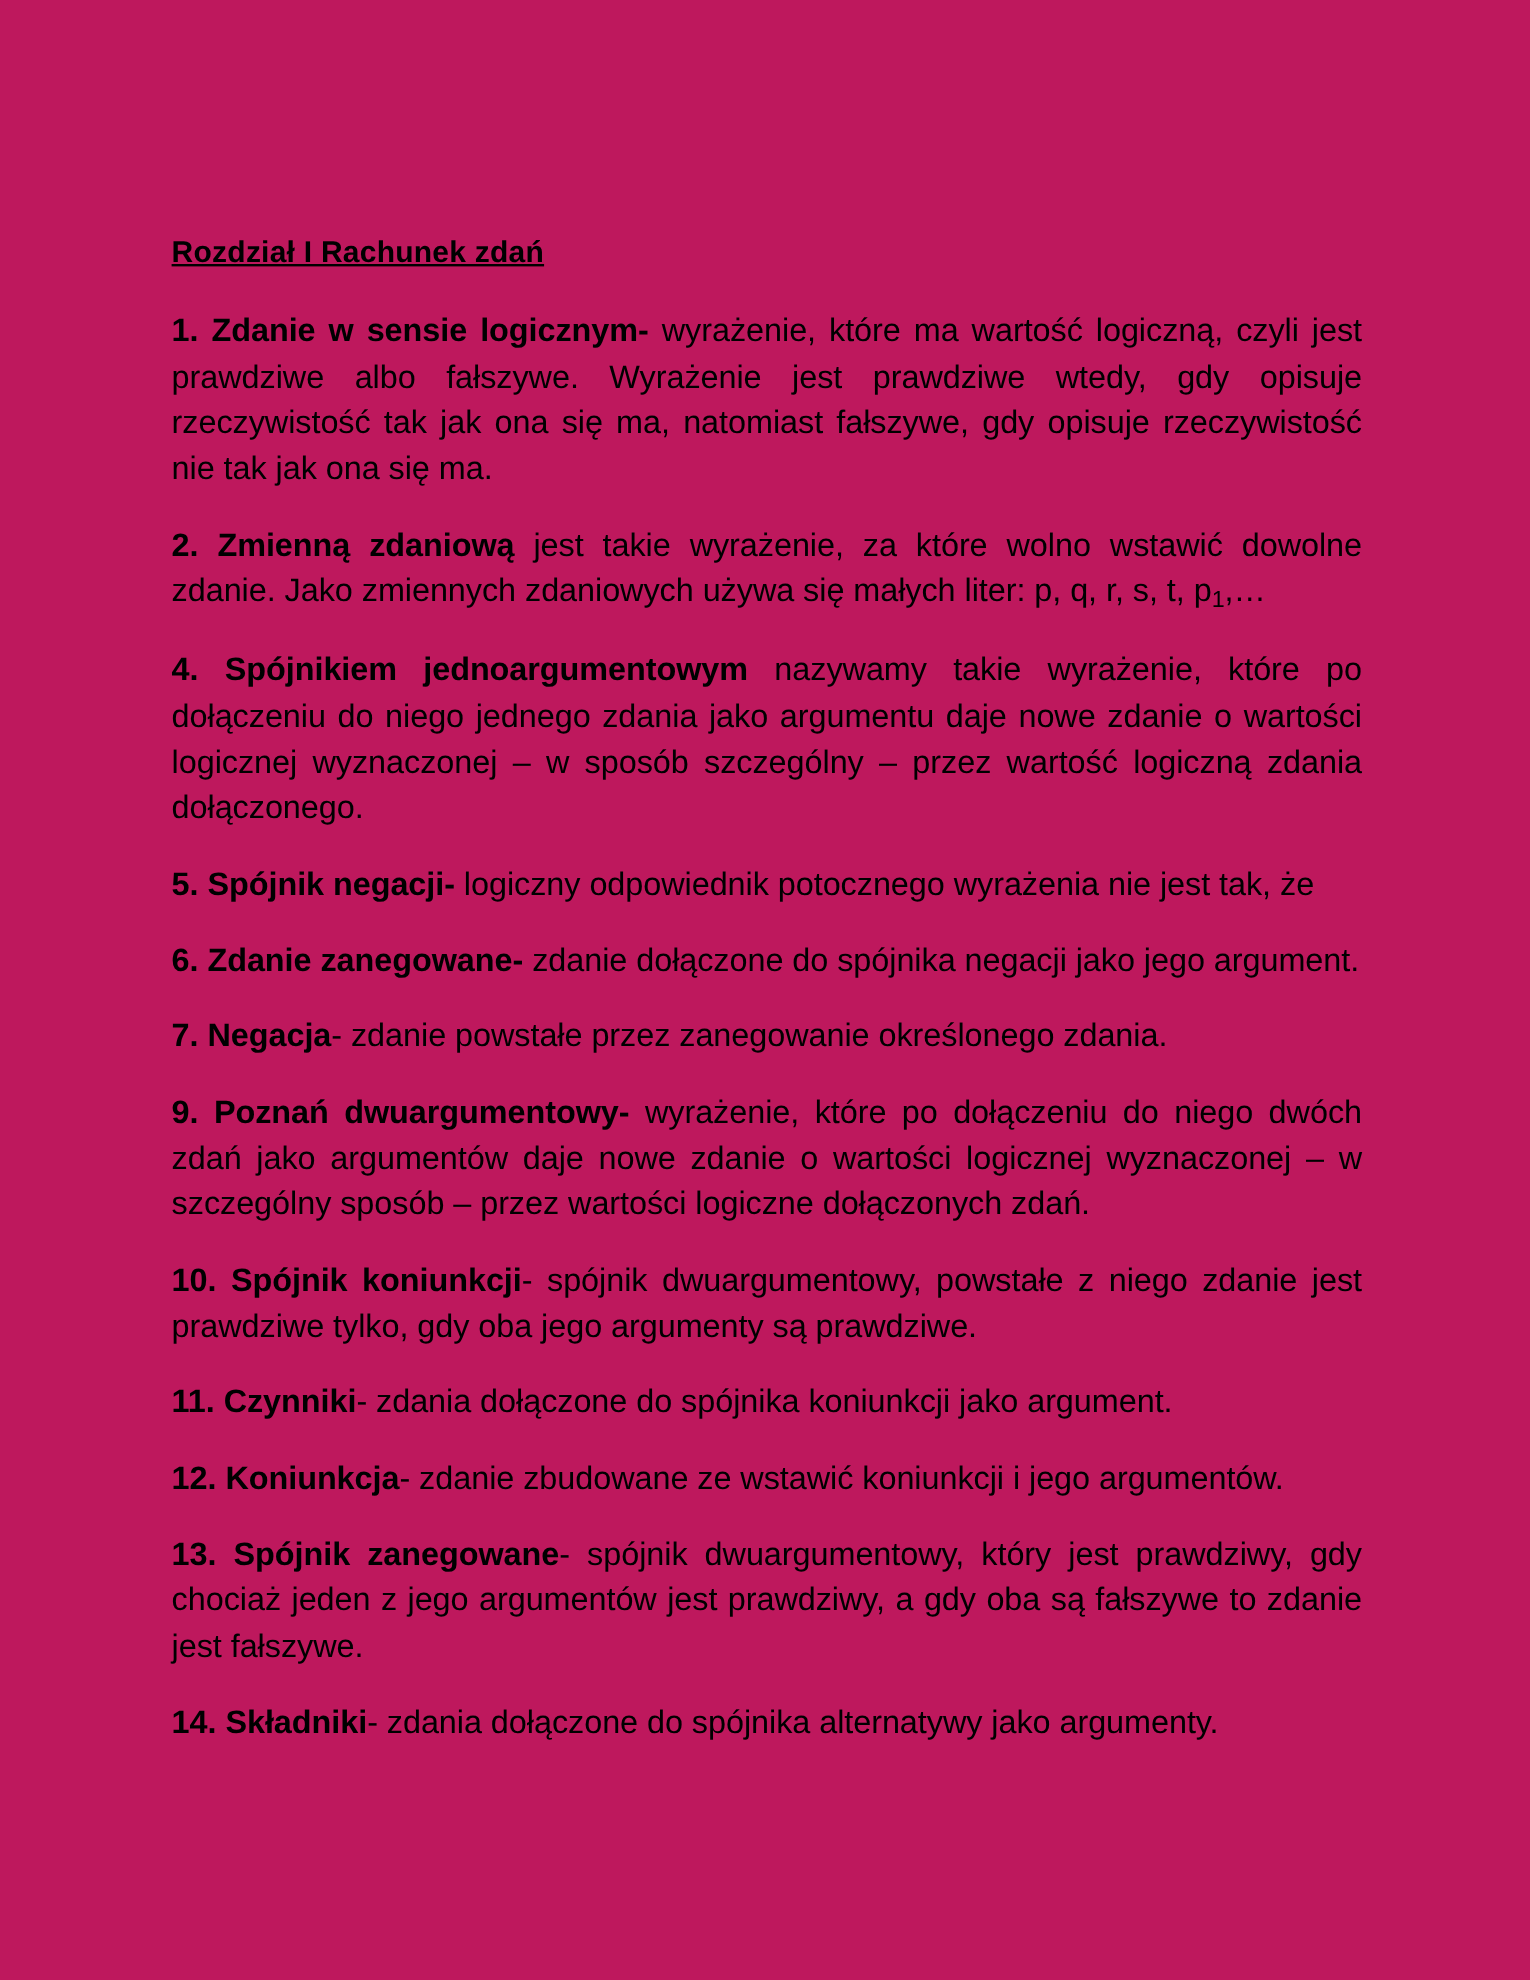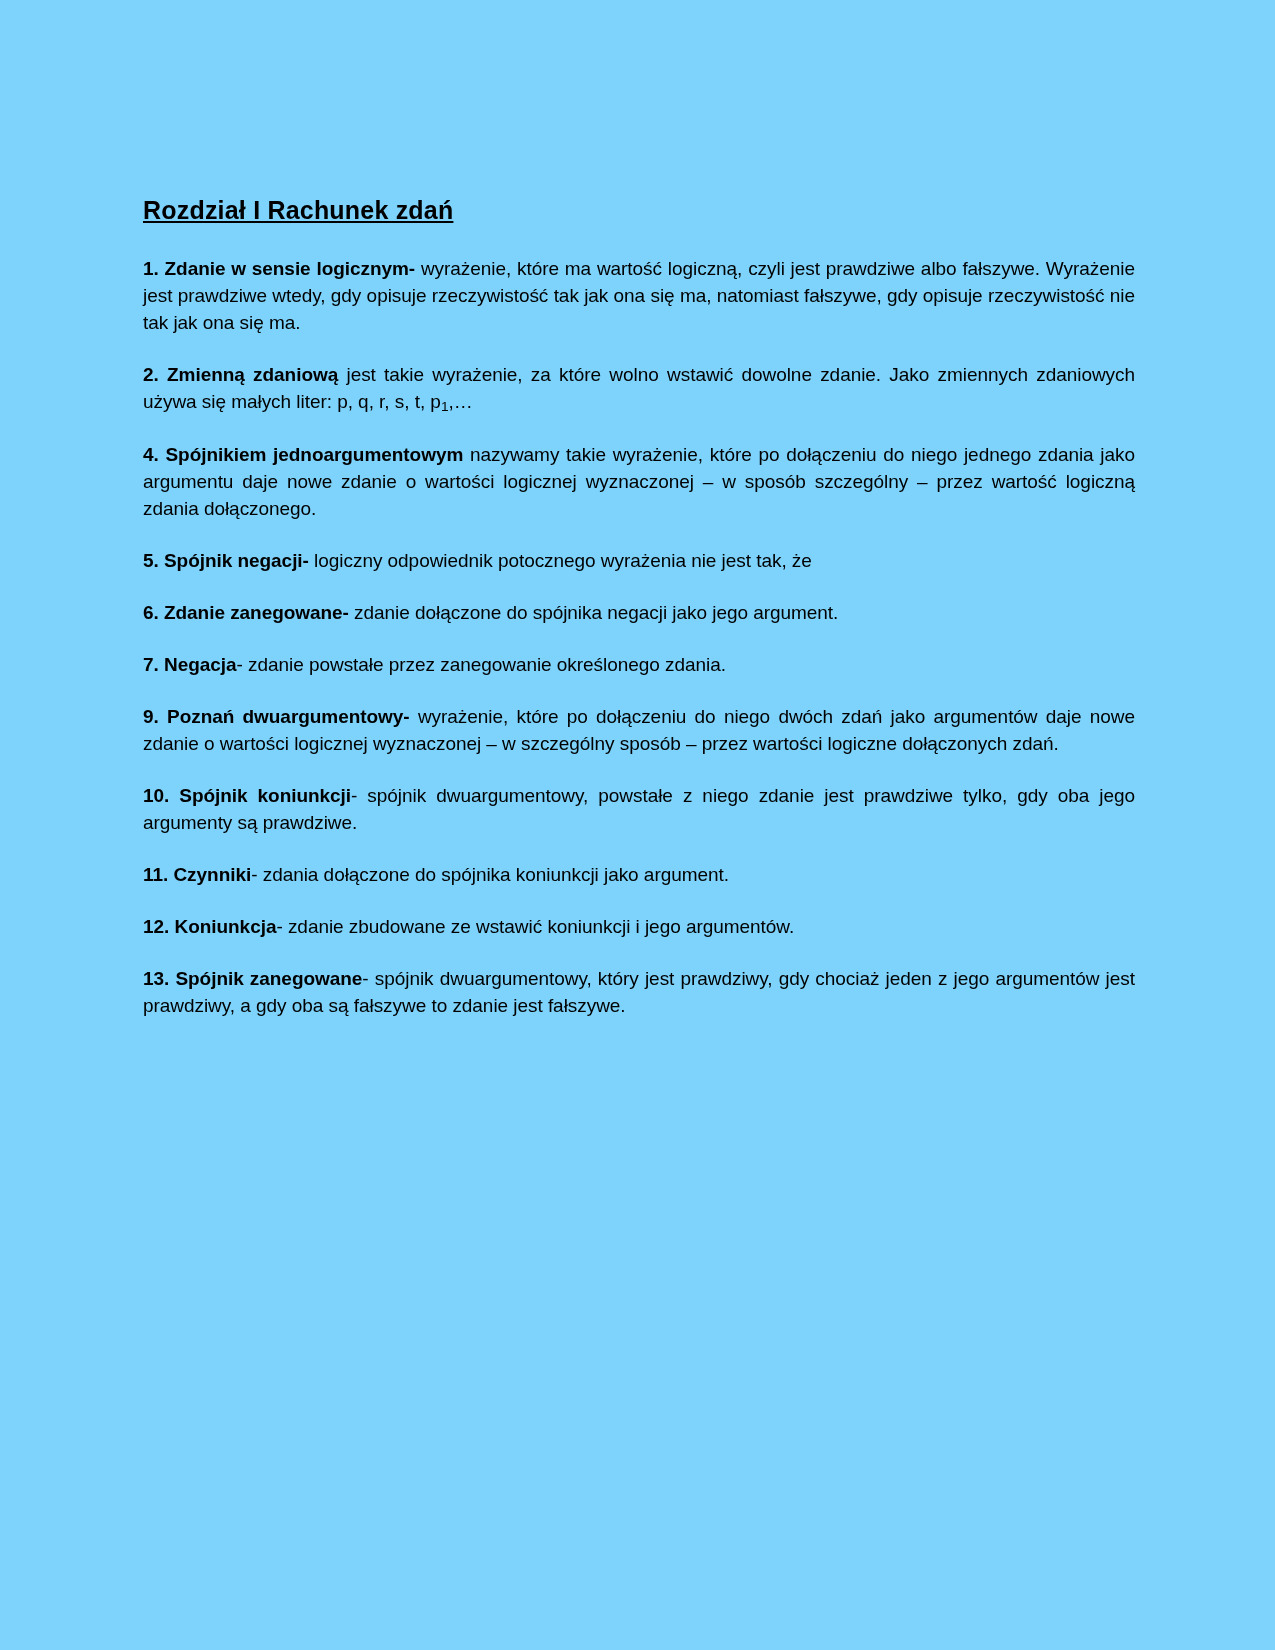--- a/index.html
+++ b/index.html
@@ -12,32 +12,32 @@
     height: 1650px;
     font-family: "Liberation Sans", sans-serif;
     color: #000000;
   }
   .page {
     position: relative;
     width: 1275px;
     height: 1650px;
     box-sizing: border-box;
     padding: 195px 140px 60px 143px;
-    background: #7dd3fc;
+    background: #be185d;
   }
   .doc-title {
     font-size: 25px;
     font-weight: bold;
     text-decoration: underline;
     letter-spacing: 0.2px;
     margin: 0 0 30px 0;
     line-height: 1.25;
   }
   .para {
-    font-size: 19px;
+    font-size: 27px;
     line-height: 1.42;
     text-align: justify;
     margin: 0 0 25px 0;
     letter-spacing: -0.05px;
   }
   .para:last-child {
     margin-bottom: 0;
   }
   .para b {
     font-weight: bold;
@@ -59,15 +59,16 @@
       <p class="para"><b>2.</b><b> Zmienną zdaniową</b><span> jest takie wyrażenie, za które wolno wstawić dowolne zdanie. Jako zmiennych zdaniowych używa się małych liter: p, q, r, s, t, p</span><span class="sub">1</span><span>,…</span></p>
       <p class="para"><b>4.</b><b> Spójnikiem jednoargumentowym</b><span> nazywamy takie wyrażenie, które po dołączeniu do niego jednego zdania jako argumentu daje nowe zdanie o wartości logicznej wyznaczonej – w sposób szczególny – przez wartość logiczną zdania dołączonego.</span></p>
       <p class="para"><b>5.</b><b> Spójnik negacji-</b><span> logiczny odpowiednik potocznego wyrażenia nie jest tak, że</span></p>
       <p class="para"><b>6.</b><b> Zdanie zanegowane-</b><span> zdanie dołączone do spójnika negacji jako jego argument.</span></p>
       <p class="para"><b>7.</b><b> Negacja</b><span>- zdanie powstałe przez zanegowanie określonego zdania.</span></p>
       <p class="para"><b>9.</b><b> Poznań dwuargumentowy-</b><span> wyrażenie, które po dołączeniu do niego dwóch zdań jako argumentów daje nowe zdanie o wartości logicznej wyznaczonej – w szczególny sposób – przez wartości logiczne dołączonych zdań.</span></p>
       <p class="para"><b>10.</b><b> Spójnik koniunkcji</b><span>- spójnik dwuargumentowy, powstałe z niego zdanie jest prawdziwe tylko, gdy oba jego argumenty są prawdziwe.</span></p>
       <p class="para"><b>11.</b><b> Czynniki</b><span>- zdania dołączone do spójnika koniunkcji jako argument.</span></p>
       <p class="para"><b>12.</b><b> Koniunkcja</b><span>- zdanie zbudowane ze wstawić koniunkcji i jego argumentów.</span></p>
       <p class="para"><b>13.</b><b> Spójnik zanegowane</b><span>- spójnik dwuargumentowy, który jest prawdziwy, gdy chociaż jeden z jego argumentów jest prawdziwy, a gdy oba są fałszywe to zdanie jest fałszywe.</span></p>
+      <p class="para"><b>14.</b><b> Składniki</b><span>- zdania dołączone do spójnika alternatywy jako argumenty.</span></p>
     </div>
 
 </div>
 
 </body></html>

